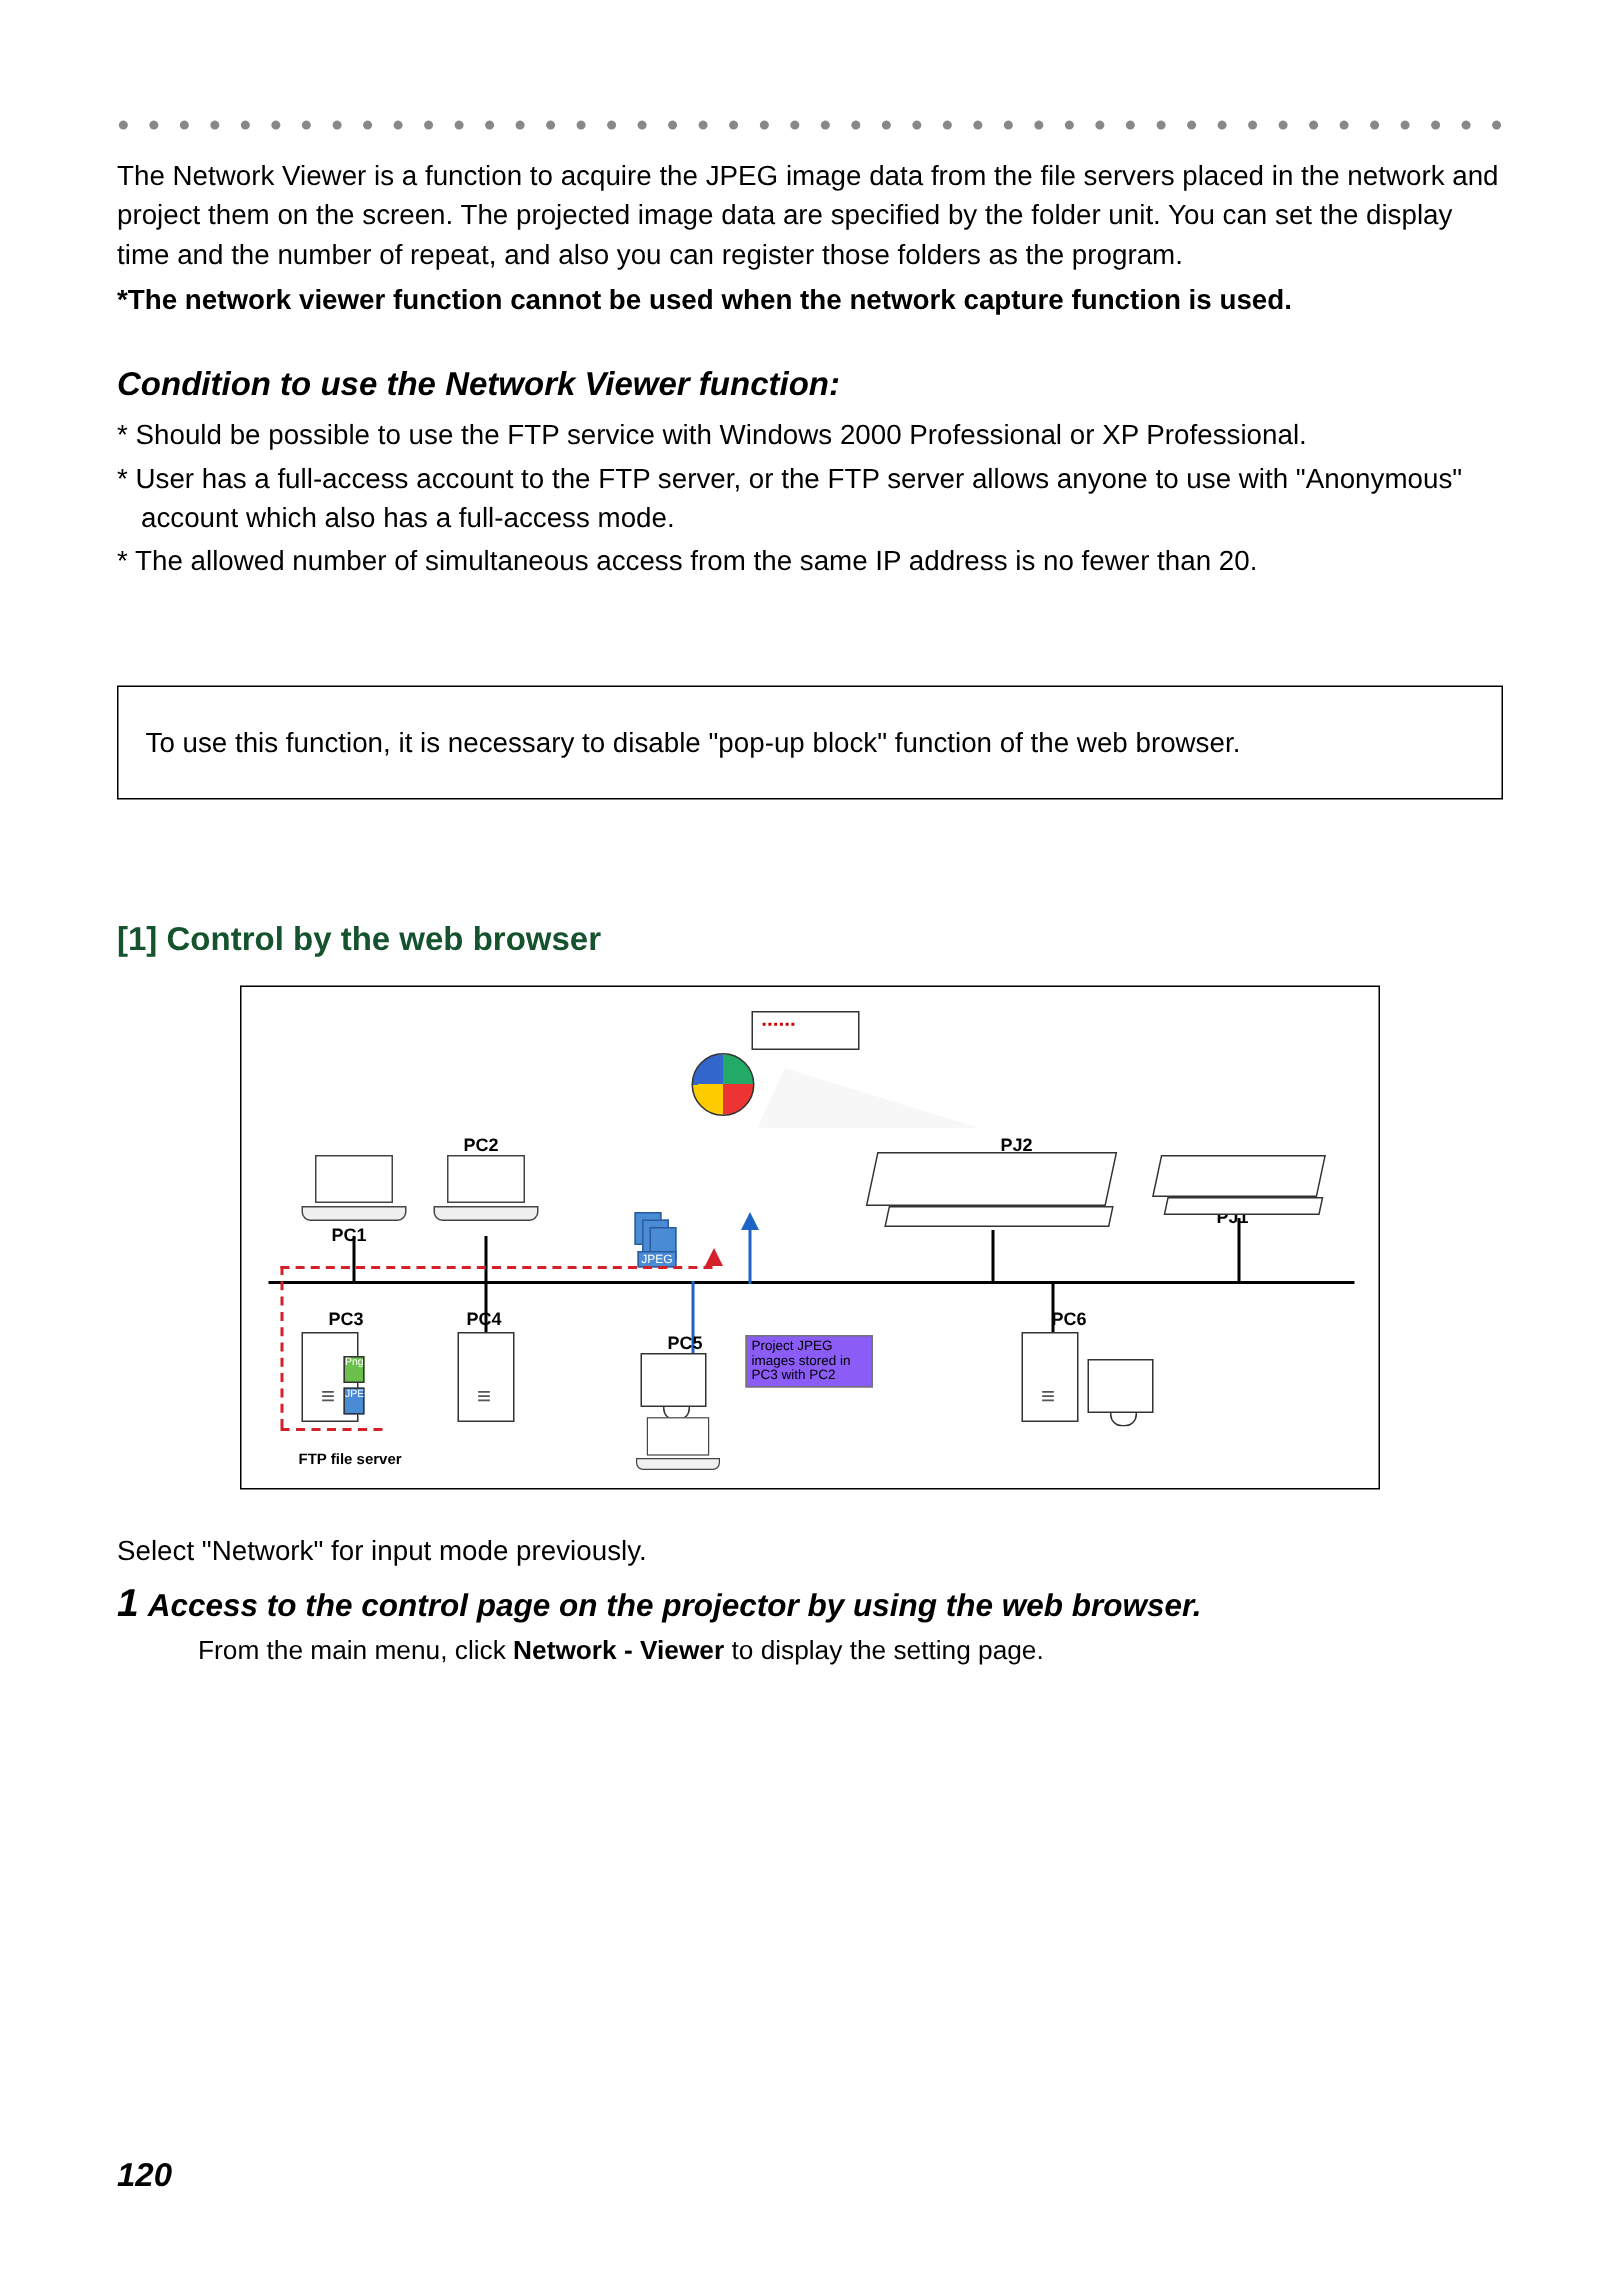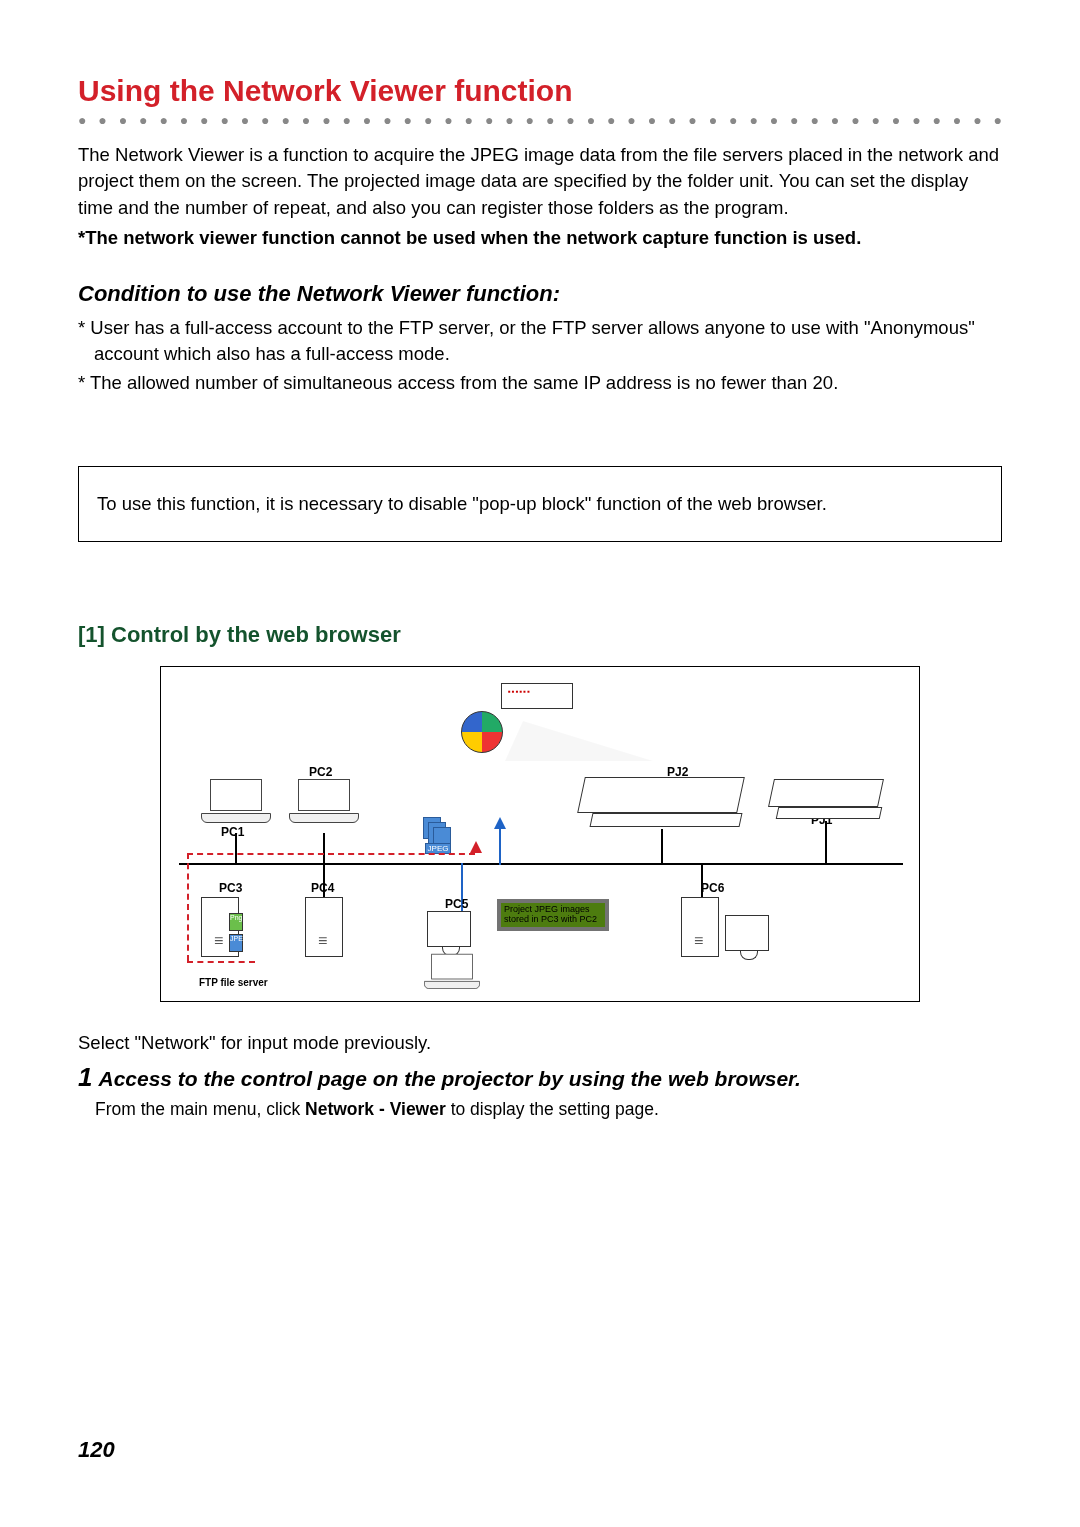--- a/index.html
+++ b/index.html
@@ -146,24 +146,24 @@
     border: 1.5px solid #333;
     background: #fff;
   }
   .monitor::after {
     content: ""; position: absolute; bottom: -10px; left: 14px; width: 16px; height: 8px; border: 1.5px solid #333; border-top: none; border-radius: 0 0 8px 8px;
   }
   .smallbox {
     position: absolute;
     font-size: 9px;
     line-height: 1.1;
-    border: 4px solid #737373;
-    background: #4d7c0f;
+    border: 1px solid #737373;
+    background: #8b5cf6;
     padding: 2px 3px;
-    width: 112px;
+    width: 85px;
   }
   .jpeg-cluster {
     position: absolute;
     left: 262px; top: 150px;
   }
   .jpeg-cluster .f {
     position: absolute; width: 18px; height: 22px; background: #4a8bd6; border: 1px solid #2a5b9a;
   }
   .jpeg-cluster .f1 { left: 0; top: 0; }
   .jpeg-cluster .f2 { left: 5px; top: 5px; }
@@ -223,45 +223,45 @@
     margin-bottom: 6px;
   }
   .step-num {
     font-size: 26px;
     font-style: italic;
     font-weight: 700;
     padding-right: 6px;
   }
   .step-body {
     font-size: 17.5px;
-    margin-left: 17px;
+    margin-left: 54px;
   }
   .step-body .mb { font-weight: 700; }
   .page-num {
     position: absolute;
     left: 78px;
     bottom: 64px;
     font-style: italic;
     font-weight: 700;
     font-size: 22px;
   }
 </style>
 </head>
 <body>
 
 <div class="page">
 
 
-  <div class="h1">Using the Network Viewer function</div>
   <div class="dot-row">● ● ● ● ● ● ● ● ● ● ● ● ● ● ● ● ● ● ● ● ● ● ● ● ● ● ● ● ● ● ● ● ● ● ● ● ● ● ● ● ● ● ● ● ● ● ●</div>
 
   <p class="body-text">The Network Viewer is a function to acquire the JPEG image data from the file servers placed in the network and project them on the screen. The projected image data are specified by the folder unit. You can set the display time and the number of repeat, and also you can register those folders as the program.</p>
   <p class="body-text bold">*The network viewer function cannot be used when the network capture function is used.</p>
 
   <div class="h2">Condition to use the Network Viewer function:</div>
+  <p class="bullet">* Should be possible to use the FTP service with Windows 2000 Professional or XP Professional.</p>
   <p class="bullet">* User has a full-access account to the FTP server, or the FTP server allows anyone to use with "Anonymous" account which also has a full-access mode.</p>
   <p class="bullet">* The allowed number of simultaneous access from the same IP address is no fewer than 20.</p>
 
   <div class="note-box">
     <span>To use this function, it is necessary to disable "pop-up block" function of the web browser.</span>
   </div>
 
   <div class="h3">[1] Control by the web browser</div>
 
   <div class="diagram-wrap">

